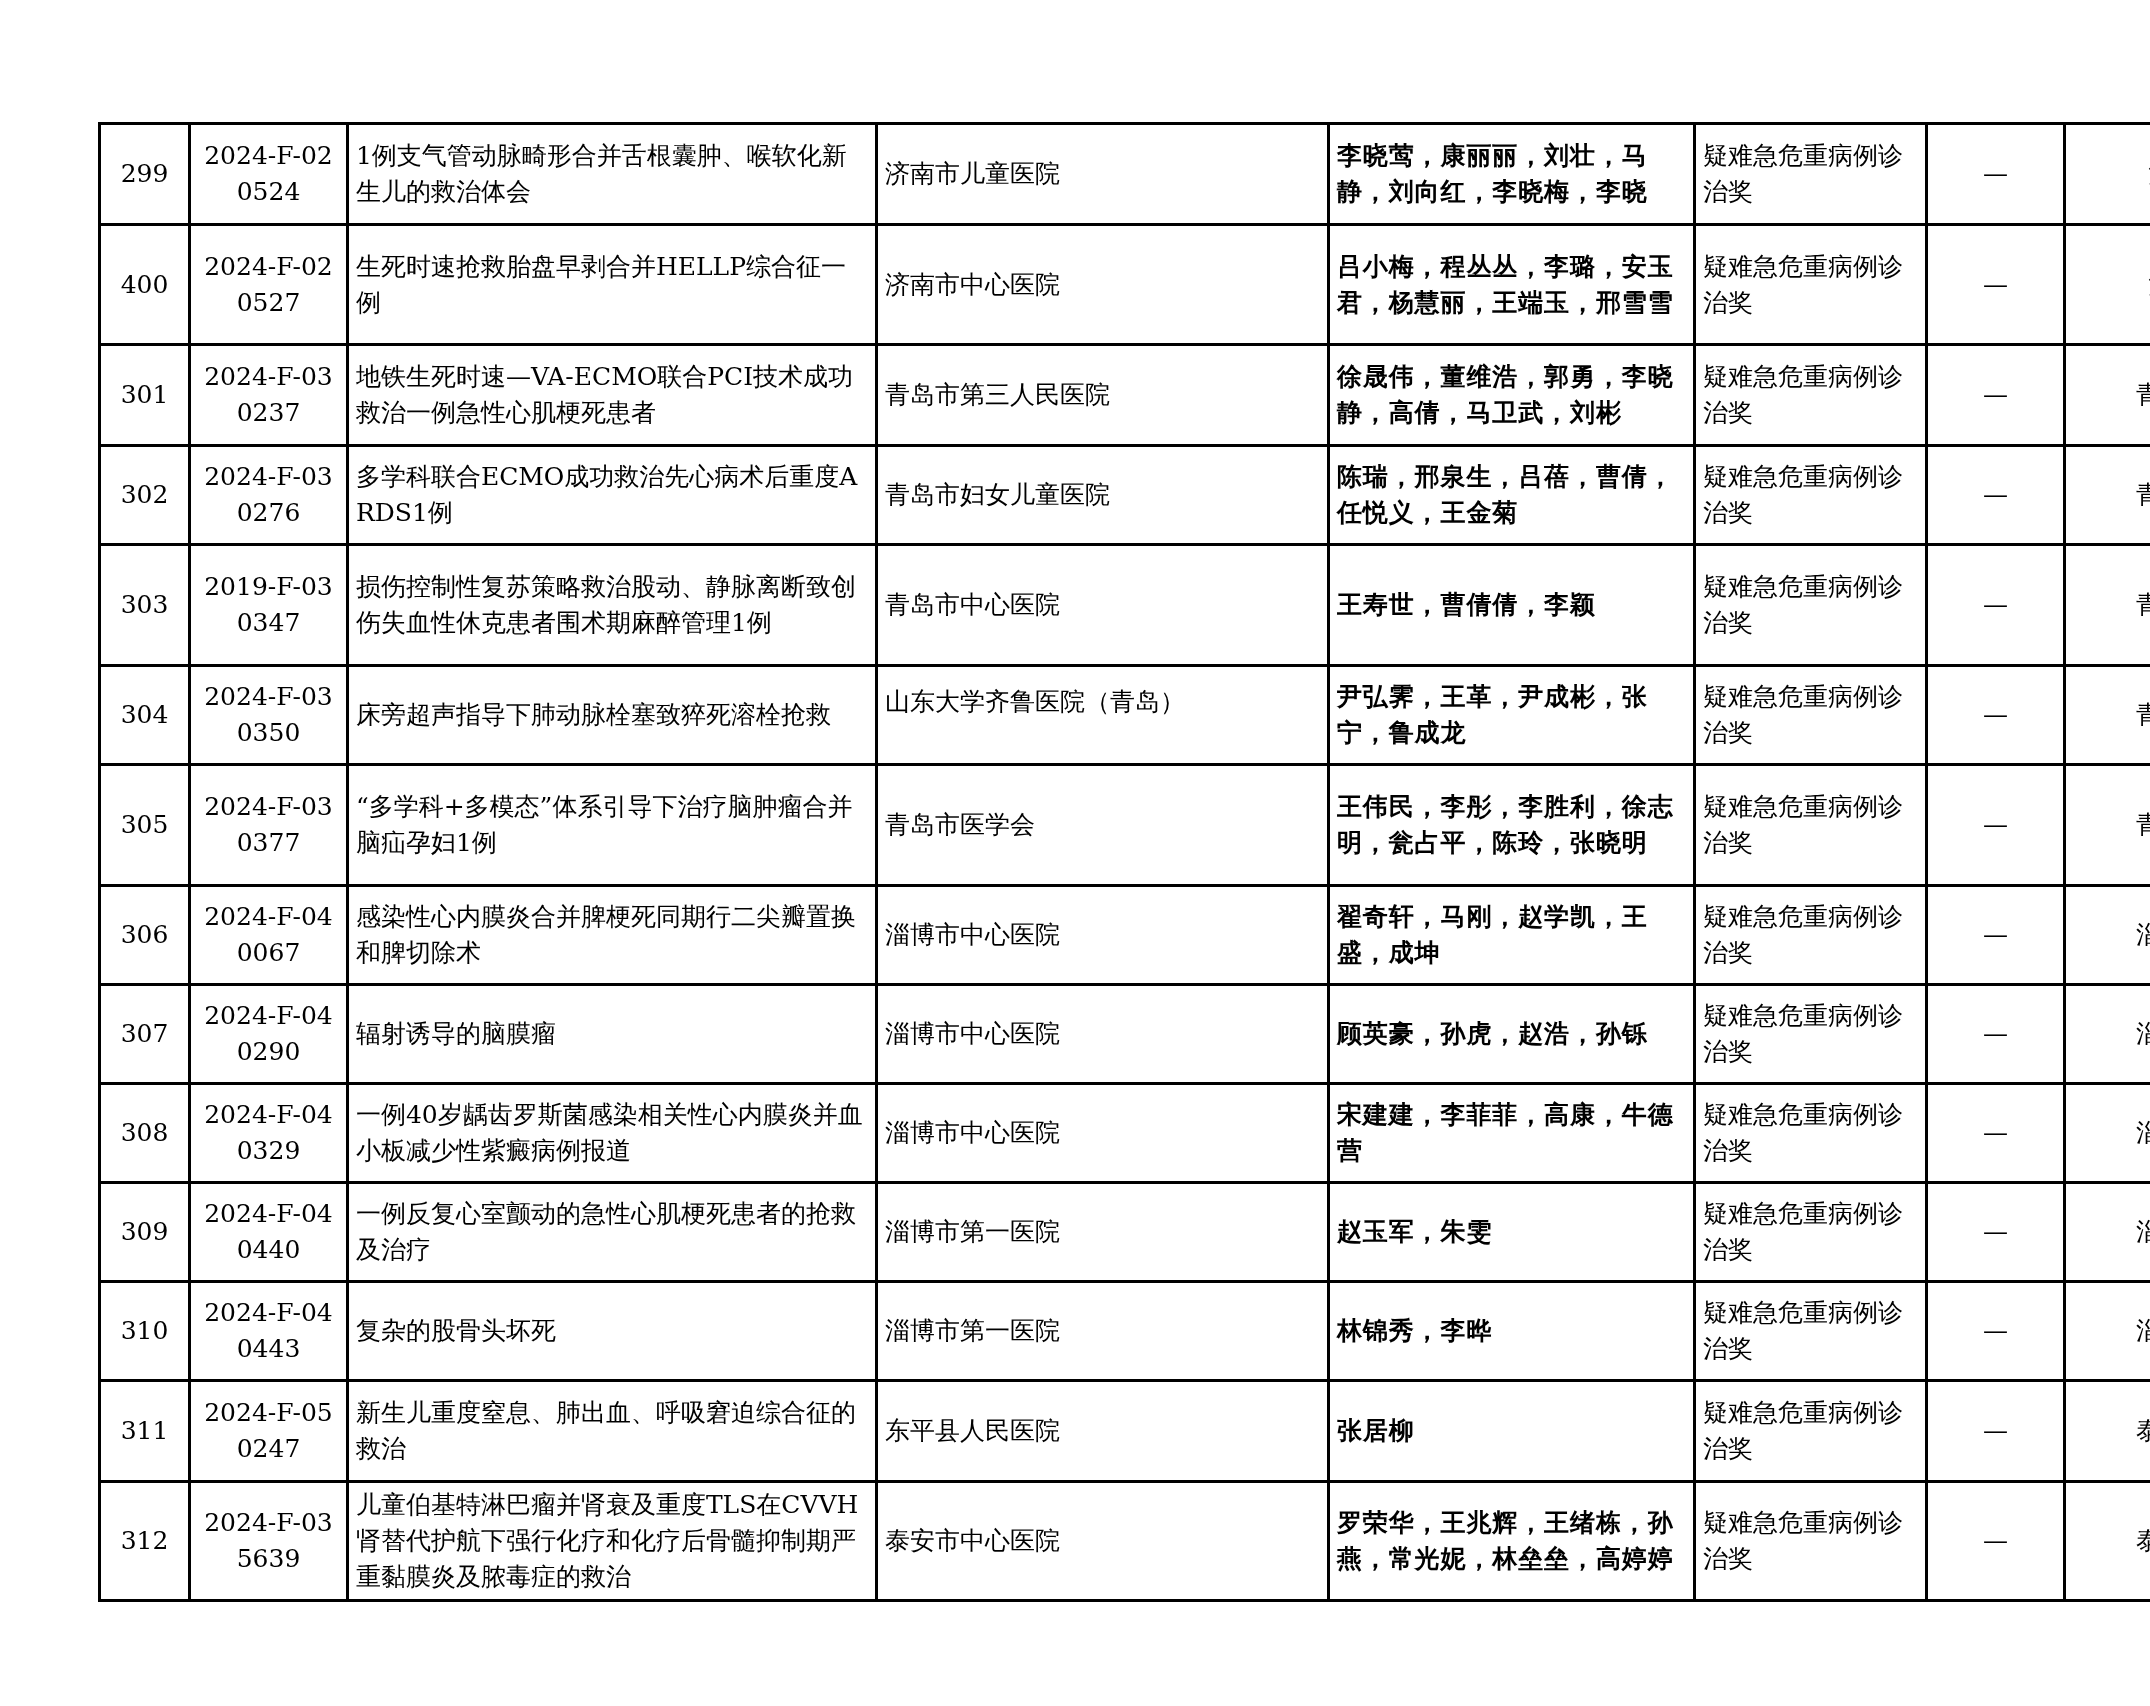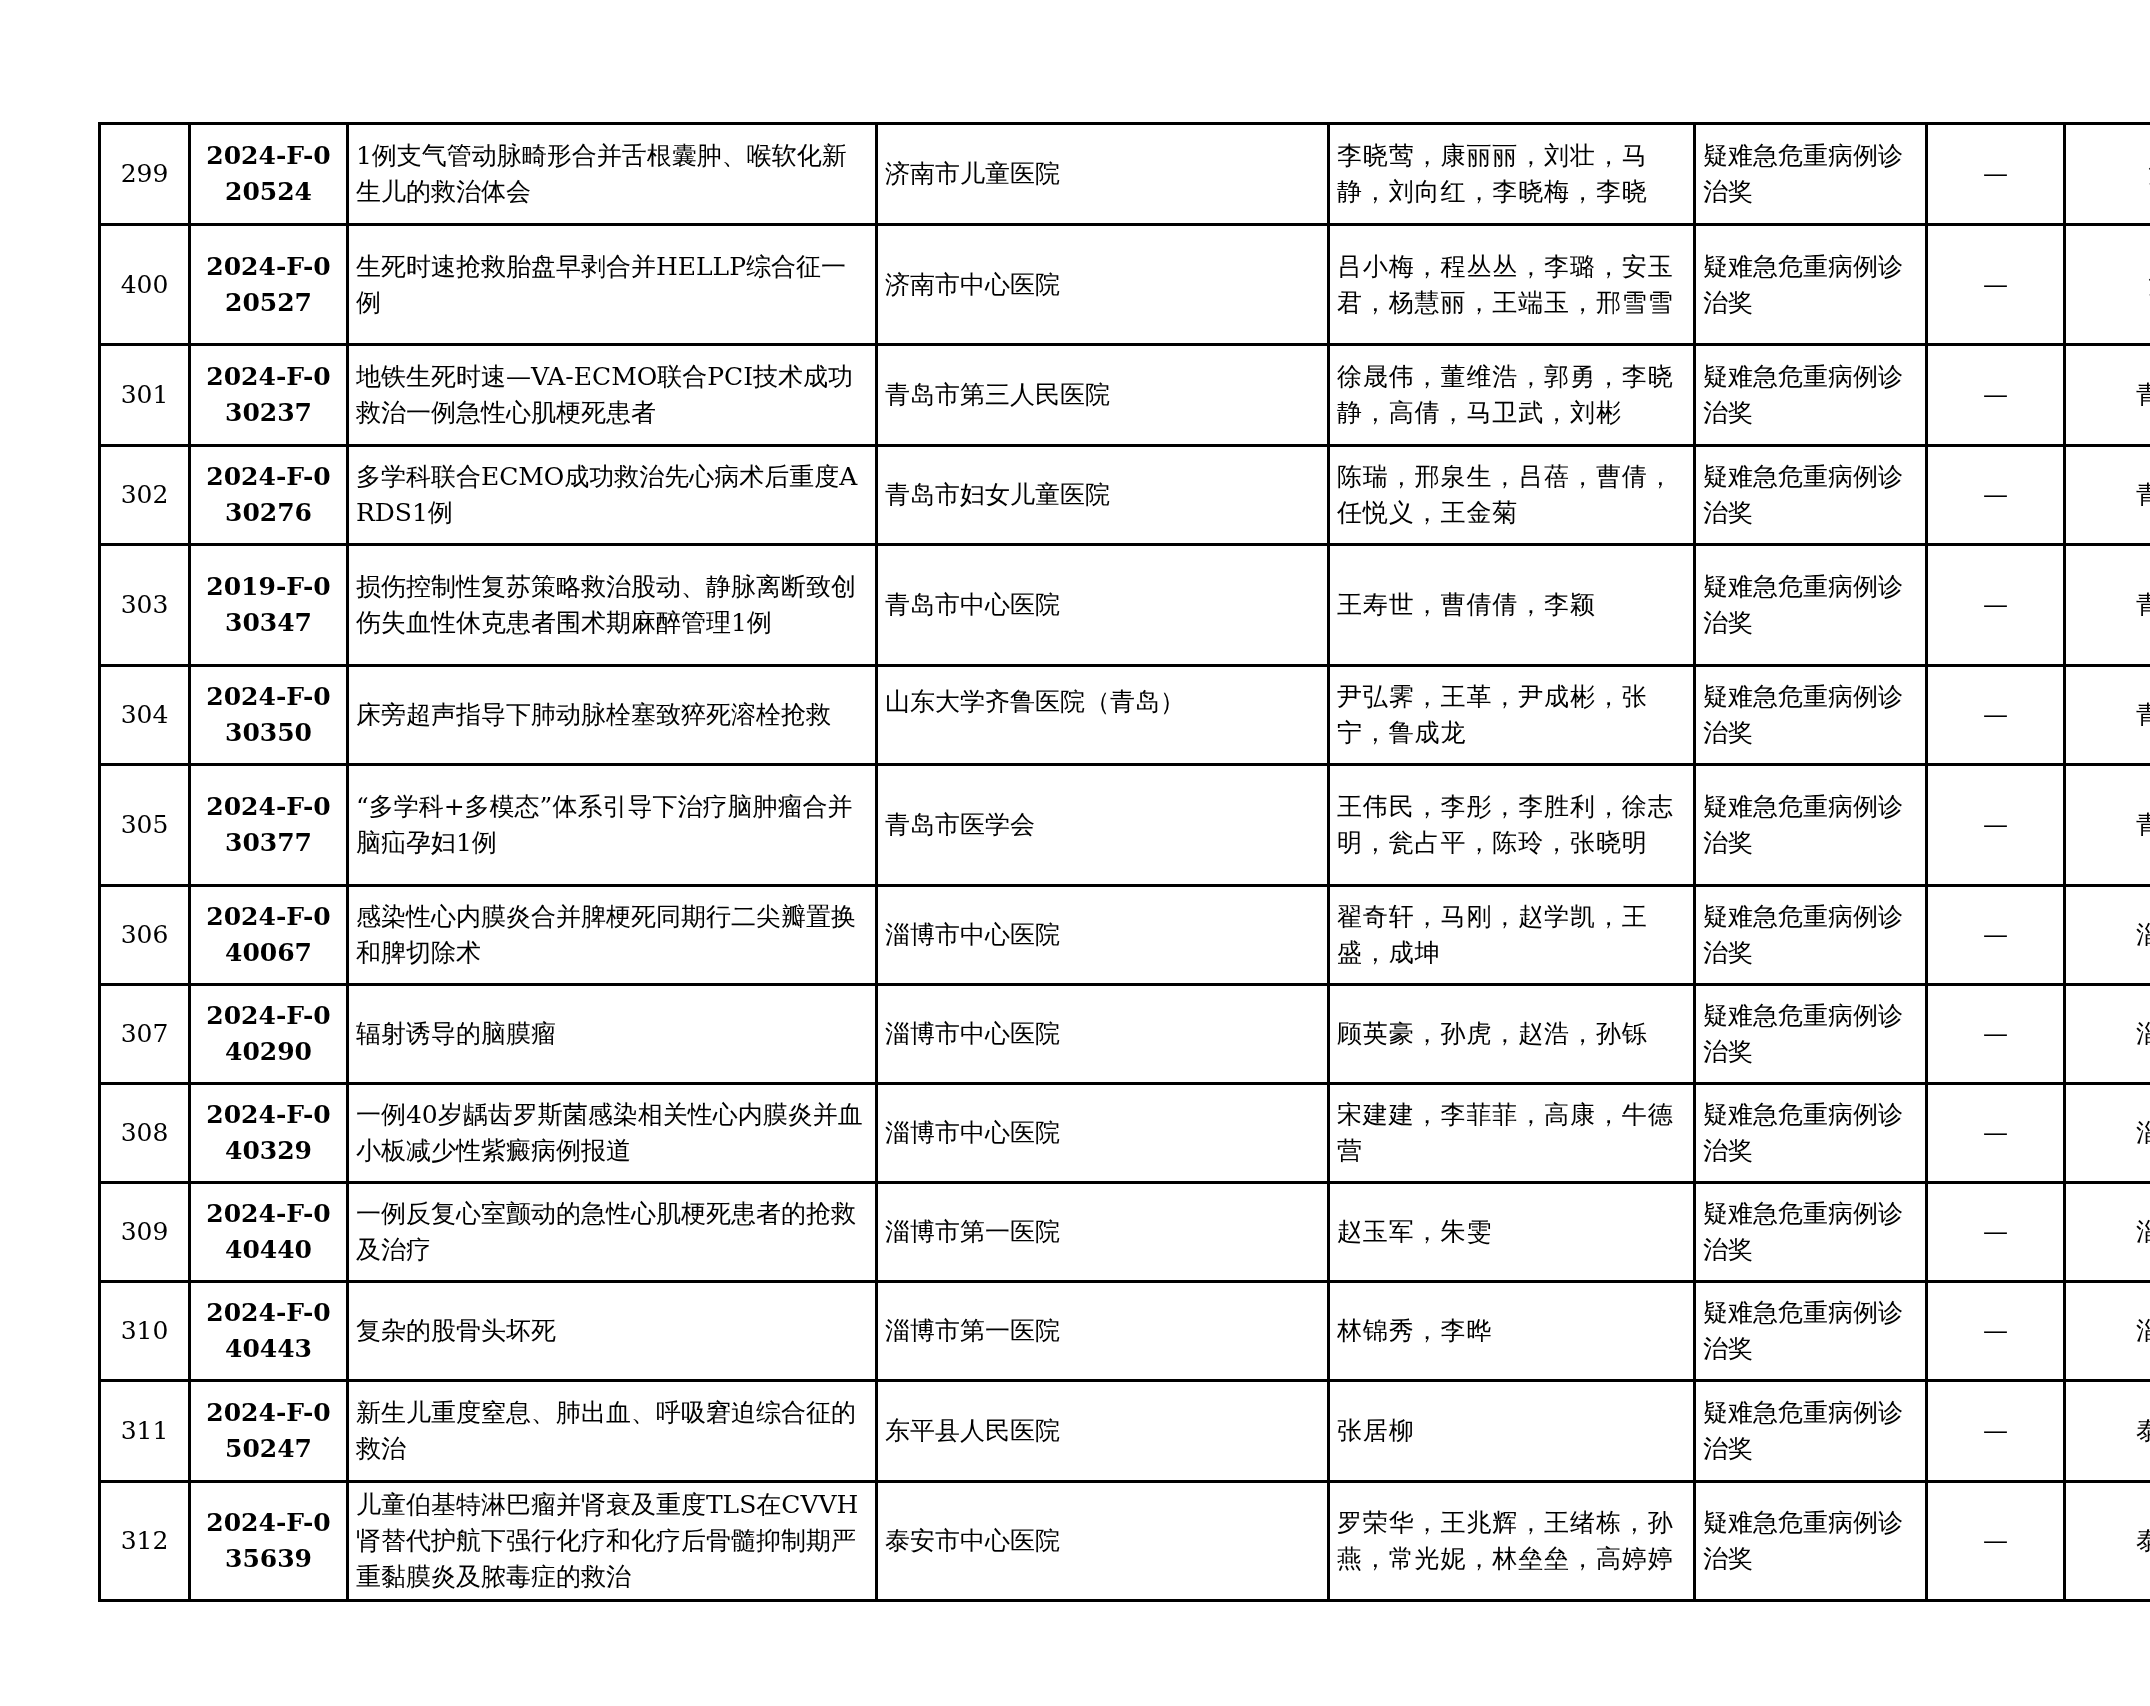--- a/index.html
+++ b/index.html
@@ -14,22 +14,22 @@
   }
   table.awards td {
     border: 3px solid #000000;
     padding: 0 6.9px;
     vertical-align: middle;
     overflow: hidden;
     word-break: break-all;
   }
   td.c-no, td.c-id, td.c-rank, td.c-rec { text-align: center; }
   td.c-title, td.c-unit, td.c-authors, td.c-award { text-align: left; }
-  td.c-id { padding: 0 3.4px; font-weight: bold; }
-  td.c-authors { letter-spacing: 0.9px; }
+  td.c-id { padding: 0 3.4px; }
+  td.c-authors { letter-spacing: 0.9px; font-weight: bold; }
 </style>
 </head>
 <body>
 
 <div class="page">
   <table class="awards">
     <colgroup>
       <col style="width:90px">
       <col style="width:158px">
       <col style="width:529px">

